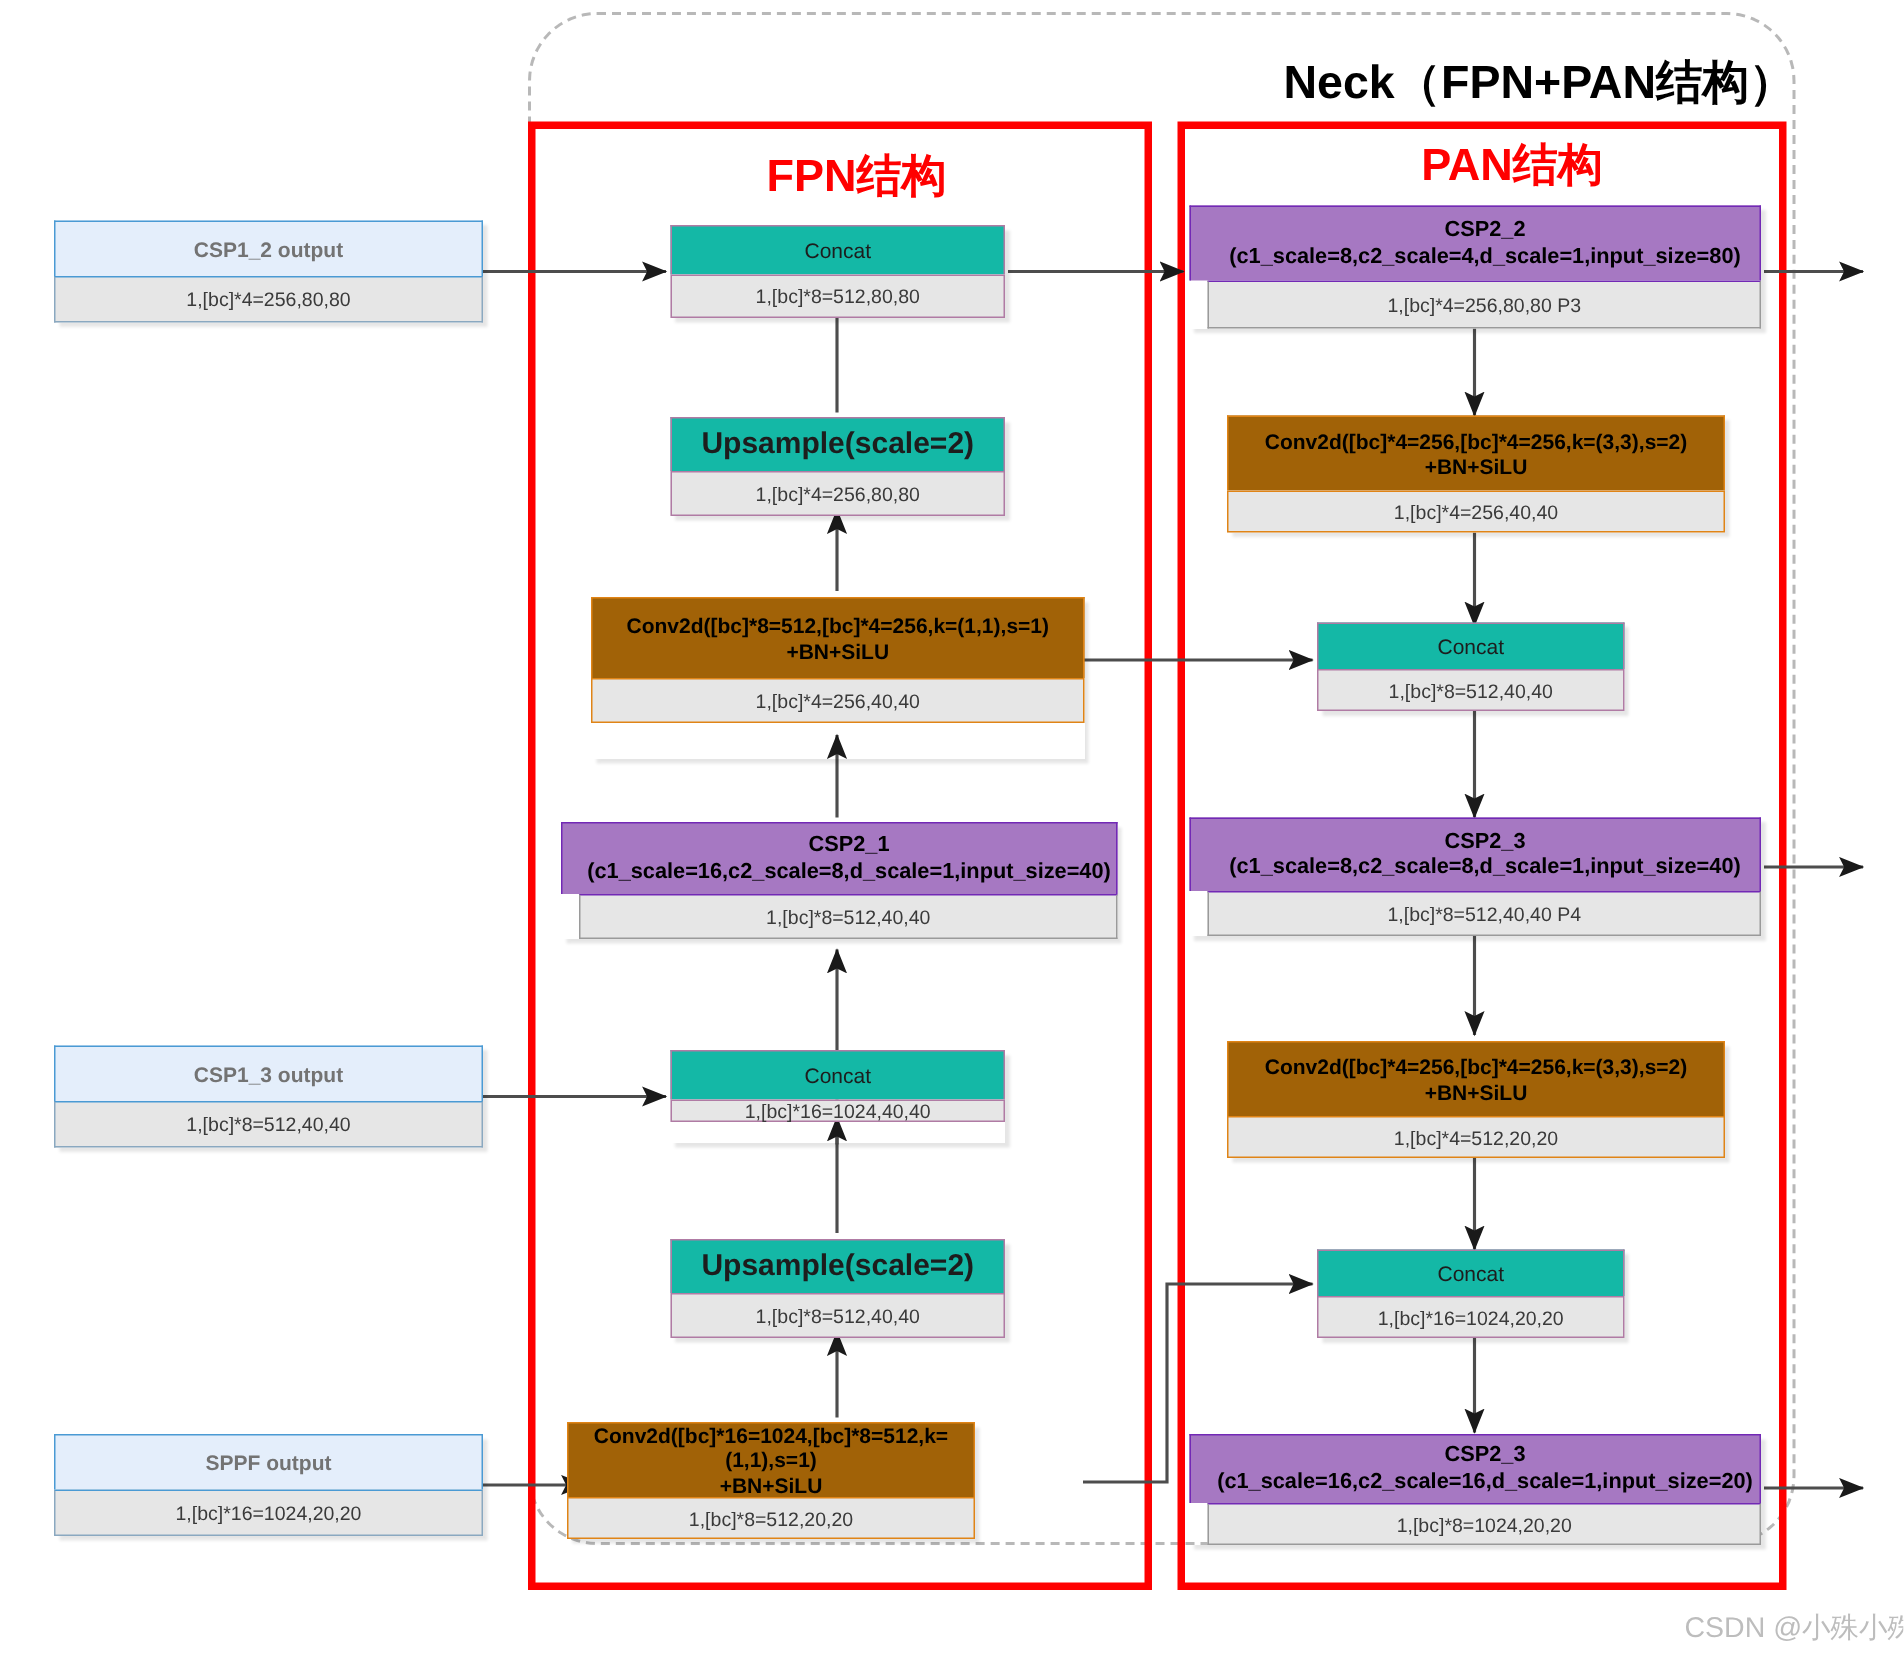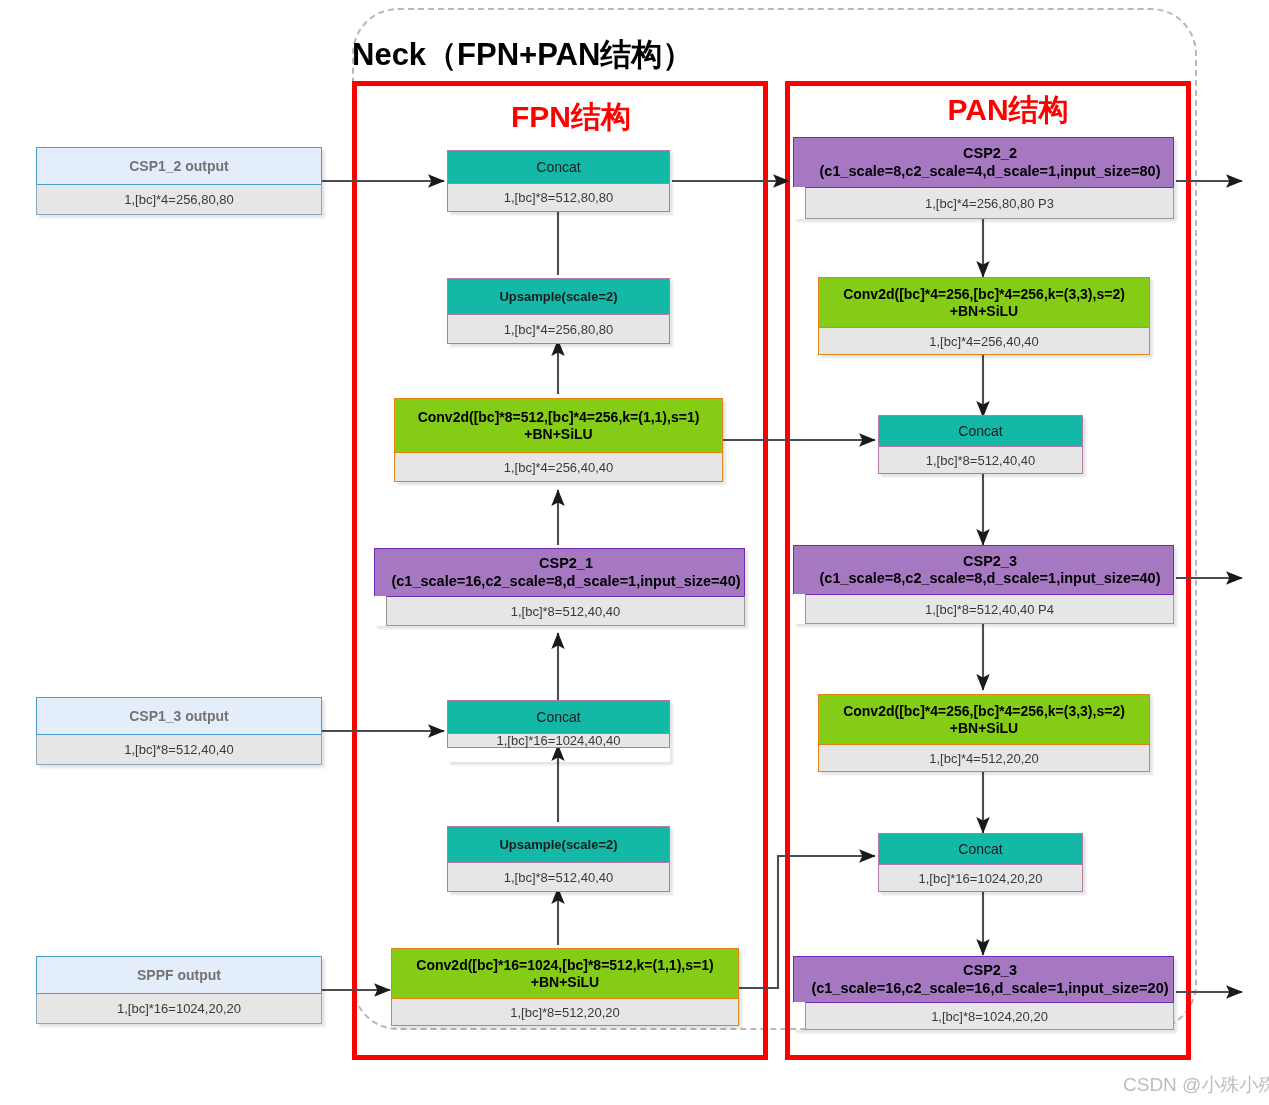--- a/index.html
+++ b/index.html
@@ -21,21 +21,21 @@
   
   .neck-container {
     position: absolute;
     border: 2px dashed #b8b8b8;
     border-radius: 46px;
     box-sizing: border-box;
     background: transparent;
   }
   .neck-title {
     position: absolute;
-    text-align: left;
+    text-align: right;
     font-size: 31px;
     font-weight: bold;
     color: #000000;
     letter-spacing: 0px;
     white-space: nowrap;
   }
 
   
   .red-box {
     position: absolute;
@@ -80,24 +80,24 @@
     padding: 1px 3px;
   }
 
   
   .n-blue .hdr { background:#e4eefb; border:1px solid #4a9ad4; border-bottom:none; color:#737373; font-size:14px;}
   .n-blue .sub { border:1px solid #8aa8c0; border-top:1px solid #4a9ad4; font-size:13px;}
 
   
   .n-pink .hdr { background:#14b8a6; border:1px solid #b07ba4; border-bottom:none; color:#1d1d1d; font-weight:normal; font-size:14px;}
   .n-pink .sub { border:1px solid #b07ba4; border-top:1px solid #b07ba4; font-size:13px;}
-  .n-pink-b .hdr { font-weight:bold; font-size:13px;}
-
-  
-  .n-orange .hdr { background:#84cc16; border:1px solid #e08416; border-bottom:none; color:#000; font-size:14px;}
+  .n-pink-b .hdr { font-weight:bold; font-size:20px;}
+
+  
+  .n-orange .hdr { background:#a16207; border:1px solid #e08416; border-bottom:none; color:#000; font-size:14px;}
   .n-orange .sub { border:1px solid #e08416; border-top:1px solid #e08416; font-size:13px;}
 
   
   .n-purple .hdr { background:#a678c2; border:1px solid #7229b5; border-bottom:none; color:#000; font-size:14.5px;padding-left:16px;}
   .n-purple .sub { border:1px solid #9a9a9a; border-top:1px solid #7229b5; font-size:13px;margin-left:12px;}
 
   
   svg.wires {
     position: absolute;
     left: 0; top: 0;
@@ -196,21 +196,21 @@
   <div class="node n-pink" style="left:447px; top:150px; width:223px; height:62px;">
     <div class="hdr" style="height:33px;">Concat</div>
     <div class="sub" style="height:29px;">1,[bc]*8=512,80,80</div>
   </div>
 
   <div class="node n-pink n-pink-b" style="left:447px; top:278px; width:223px; height:66px;">
     <div class="hdr" style="height:36px;">Upsample(scale=2)</div>
     <div class="sub" style="height:30px;">1,[bc]*4=256,80,80</div>
   </div>
 
-  <div class="node n-orange" style="left:394px; top:398px; width:329px; height:84px;">
+  <div class="node n-orange" style="left:394px; top:398px; width:329px; height:108px;">
     <div class="hdr nl" style="height:54px; white-space:pre-line;">Conv2d([bc]*8=512,[bc]*4=256,k=(1,1),s=1)
 +BN+SiLU</div>
     <div class="sub" style="height:30px;">1,[bc]*4=256,40,40</div>
   </div>
 
   <div class="node n-purple" style="left:374px; top:548px; width:371px; height:78px;">
     <div class="hdr" style="height:48px; white-space:pre-line;">CSP2_1
 (c1_scale=16,c2_scale=8,d_scale=1,input_size=40)</div>
     <div class="sub" style="height:30px;">1,[bc]*8=512,40,40</div>
   </div>
@@ -218,21 +218,21 @@
   <div class="node n-pink" style="left:447px; top:700px; width:223px; height:62px;">
     <div class="hdr" style="height:33px;">Concat</div>
     <div class="sub" style="height:15px;">1,[bc]*16=1024,40,40</div>
   </div>
 
   <div class="node n-pink n-pink-b" style="left:447px; top:826px; width:223px; height:66px;">
     <div class="hdr" style="height:36px;">Upsample(scale=2)</div>
     <div class="sub" style="height:30px;">1,[bc]*8=512,40,40</div>
   </div>
 
-  <div class="node n-orange" style="left:391px; top:948px; width:348px; height:78px;">
+  <div class="node n-orange" style="left:378px; top:948px; width:272px; height:78px;">
     <div class="hdr" style="height:50px; white-space:pre-line;">Conv2d([bc]*16=1024,[bc]*8=512,k=(1,1),s=1)
 +BN+SiLU</div>
     <div class="sub" style="height:28px;">1,[bc]*8=512,20,20</div>
   </div>
 
   <div class="node n-purple" style="left:793px; top:137px; width:381px; height:82px;">
     <div class="hdr" style="height:50px; white-space:pre-line;">CSP2_2
 (c1_scale=8,c2_scale=4,d_scale=1,input_size=80)</div>
     <div class="sub" style="height:32px;">1,[bc]*4=256,80,80   P3</div>
   </div>

